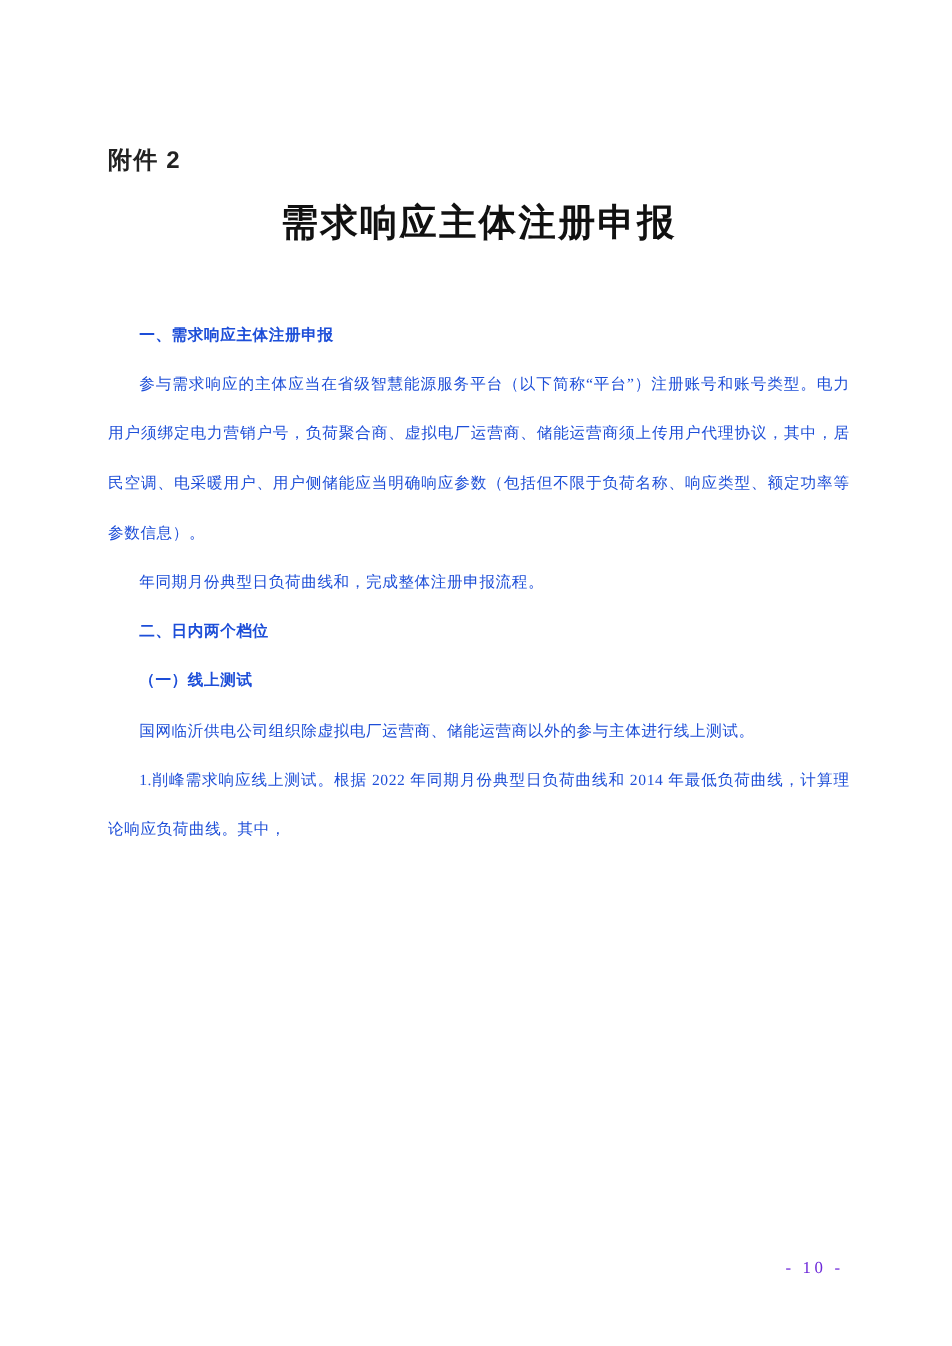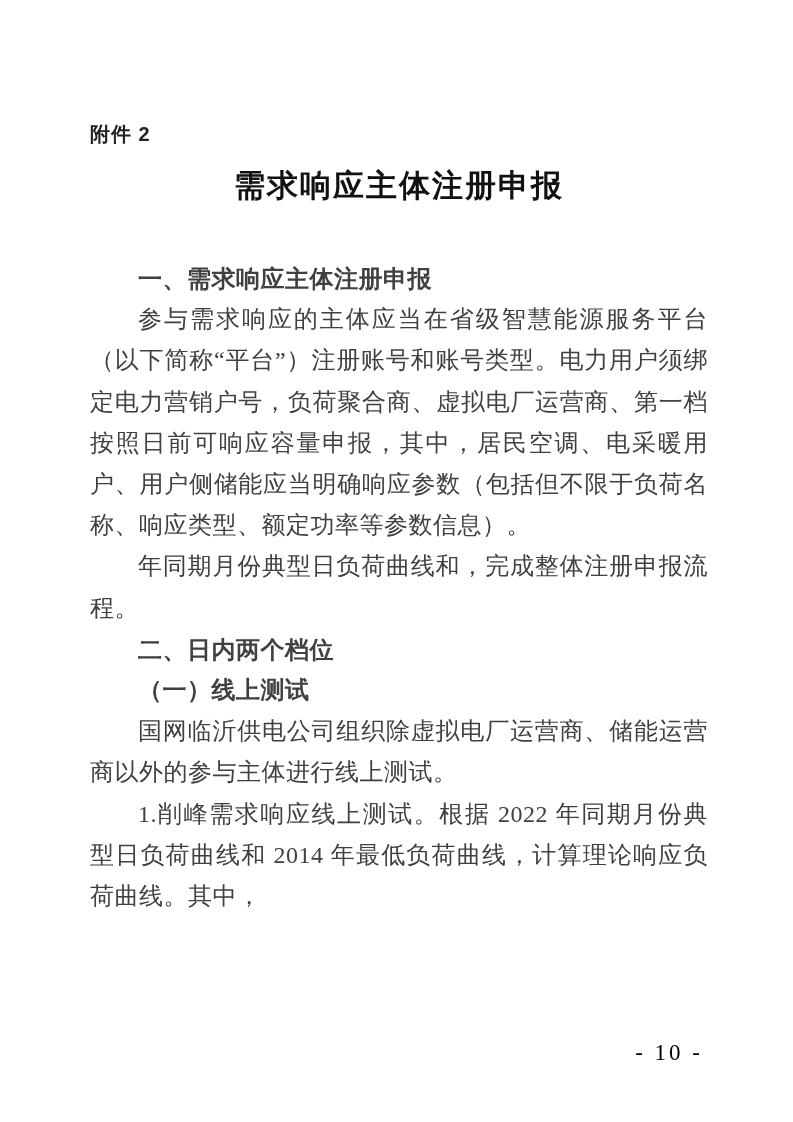--- a/index.html
+++ b/index.html
@@ -41,24 +41,24 @@
     line-height: 44px;
     color: #111111;
     letter-spacing: 2px;
   }
 
   .doc-body {
     margin-top: 50px;
   }
 
   .doc-body p {
-    font-size: 24px;
+    font-size: 13px;
     line-height: 41.2px;
     text-align: justify;
-    color: #404040;
+    color: #1d4ed8;
     letter-spacing: 0.5px;
   }
 
   .sec-heading {
     font-family: "Liberation Sans", "DejaVu Sans", sans-serif;
     font-weight: 700;
     text-indent: 2em;
     letter-spacing: 1px;
     color: #1a1a1a;
   }
@@ -72,38 +72,38 @@
 
   .sec-paragraph {
     text-indent: 2em;
   }
 
   .page-number {
     position: absolute;
     right: 90px;
     bottom: 56px;
     font-family: "Liberation Serif", "DejaVu Serif", serif;
-    font-size: 23px;
-    color: #000000;
+    font-size: 14px;
+    color: #6d28d9;
     letter-spacing: 3px;
     margin-top: 48px;
   }
 </style>
 </head>
 <body>
 
 <div class="page">
   <div class="content">
     <div class="attachment-label">附件 2</div>
 
     <div class="doc-title">需求响应主体注册申报</div>
 
     <div class="doc-body">
         <p class="sec-heading">一、需求响应主体注册申报</p>
-        <p class="sec-paragraph">参与需求响应的主体应当在省级智慧能源服务平台（以下简称“平台”）注册账号和账号类型。电力用户须绑定电力营销户号，负荷聚合商、虚拟电厂运营商、第一档按照日前可响应容量申报，其中，居民空调、电采暖用户、用户侧储能应当明确响应参数（包括但不限于负荷名称、响应类型、额定功率等参数信息）。</p>
+        <p class="sec-paragraph">参与需求响应的主体应当在省级智慧能源服务平台（以下简称“平台”）注册账号和账号类型。电力用户须绑定电力营销户号，负荷聚合商、虚拟电厂运营商、储能运营商须上传用户代理协议，其中，居民空调、电采暖用户、用户侧储能应当明确响应参数（包括但不限于负荷名称、响应类型、额定功率等参数信息）。</p>
         <p class="sec-paragraph">年同期月份典型日负荷曲线和，完成整体注册申报流程。</p>
         <p class="sec-heading">二、日内两个档位</p>
         <p class="sec-subheading">（一）线上测试</p>
         <p class="sec-paragraph">国网临沂供电公司组织除虚拟电厂运营商、储能运营商以外的参与主体进行线上测试。</p>
         <p class="sec-paragraph">1.削峰需求响应线上测试。根据 2022 年同期月份典型日负荷曲线和 2014 年最低负荷曲线，计算理论响应负荷曲线。其中，</p>
       </div>
   </div>
 
   <div class="page-number">- 10 -</div>
 </div>

